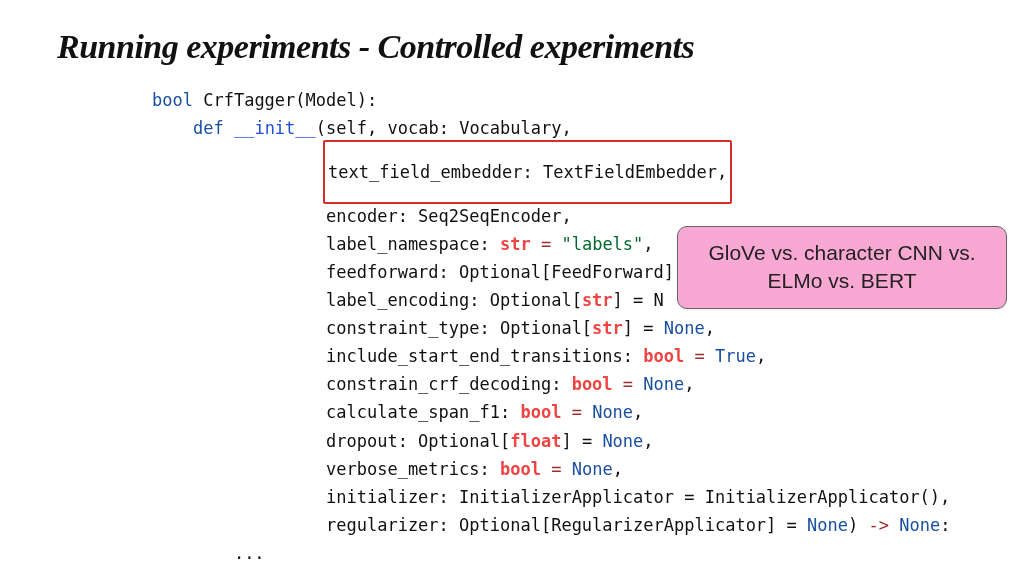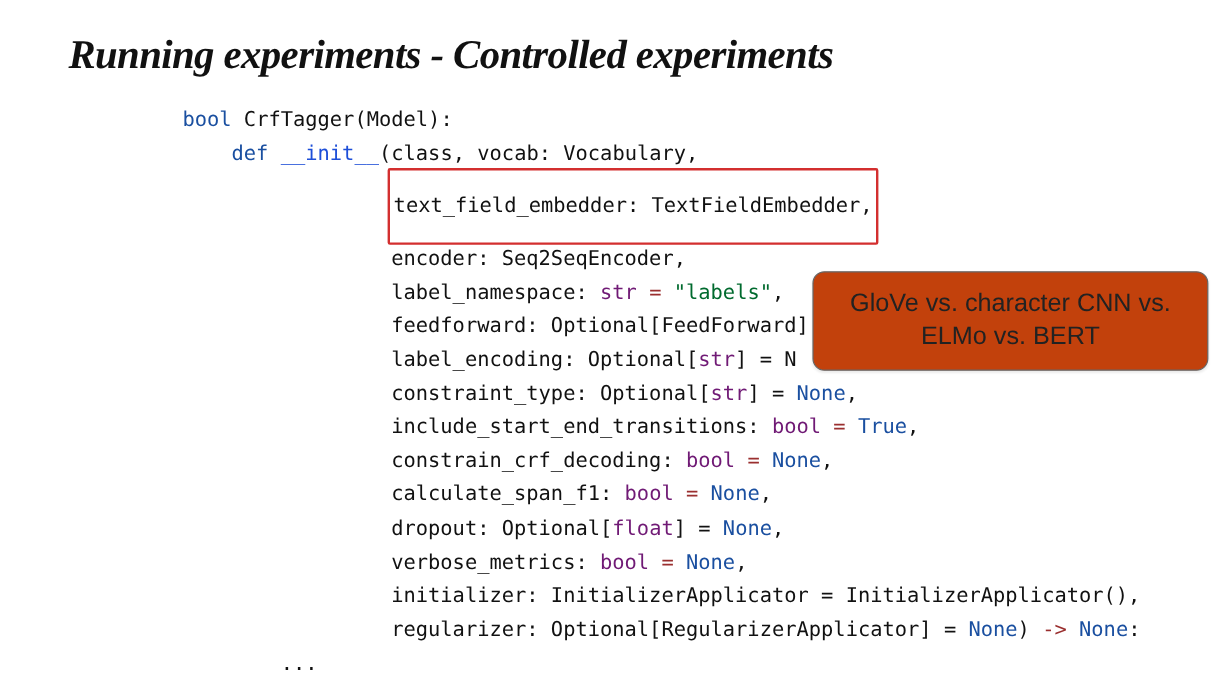--- a/index.html
+++ b/index.html
@@ -3,51 +3,51 @@
 <meta charset="utf-8">
 <style>
   * { margin: 0; padding: 0; box-sizing: border-box; }
   html, body { width: 1026px; height: 575px; background: #fff; font-family: Georgia, 'Times New Roman', serif; overflow: hidden; }
   .slide { width: 100%; height: 100%; padding: 28px 36px; position: relative; margin-left: 21px; }
   .title { font-size: 34px; font-weight: 700; font-style: italic; color: #111; letter-spacing: -0.5px; margin-bottom: 20px; }
   .code { font-family: 'Menlo', 'Consolas', 'DejaVu Sans Mono', monospace; font-size: 17px; line-height: 1.65; color: #111; white-space: pre; margin-left: 95px; }
   .kw { color: #1a4fa0; }     
   .cls { color: #111; }
   .dunder { color: #1d4ed8; text-align: center; }
-  .builtin { color: #701a75; }
+  .builtin { color: #ef4444; font-weight: bold; }
   .str { color: #006a2e; }
   .val { color: #1a4fa0; }
   .op { color: #9a2f2f; }
   .ellipsis { color: #111; }
   .red-box { display: inline-block; border: 2px solid #d32f2f; border-radius: 2px; padding: 16px 3px; margin: -2px -3px; }
   .callout {
     position: absolute;
     top: 226px;
     right: 40px;
     width: 330px;
-    background: #c2410c;
+    background: #f9a8d4;
     border: 1.5px solid #666;
     border-radius: 10px;
     padding: 12px 16px;
     font-family: -apple-system, 'Segoe UI', Helvetica, Arial, sans-serif;
     font-size: 21px;
     color: #222;
     text-align: center;
     line-height: 1.35;
     box-shadow: 0 1px 2px rgba(0,0,0,0.08);
   }
 </style>
 </head>
 <body>
 
 <div class="slide">
   <h1 class="title">Running experiments - Controlled experiments</h1>
 
   <div class="code"><span class="kw">bool</span> <span class="cls">CrfTagger</span>(<span>Model</span>):
-    <span class="kw">def</span> <span class="dunder">__init__</span>(<span>class</span>, <span>vocab: Vocabulary</span>,
+    <span class="kw">def</span> <span class="dunder">__init__</span>(<span>self</span>, <span>vocab: Vocabulary</span>,
                  <span class="red-box"><span>text_field_embedder: TextFieldEmbedder</span>,</span>
                  <span>encoder: Seq2SeqEncoder</span>,
                  <span>label_namespace: </span><span class="builtin">str</span><span class="op"> = </span><span class="str">"labels"</span><span>,</span>
                  <span>feedforward: Optional[FeedForward]</span>
                  <span>label_encoding: Optional[</span><span class="builtin">str</span><span>] = N</span>
                  <span>constraint_type: Optional[</span><span class="builtin">str</span><span>] = </span><span class="val">None</span><span>,</span>
                  <span>include_start_end_transitions: </span><span class="builtin">bool</span><span class="op"> = </span><span class="val">True</span><span>,</span>
                  <span>constrain_crf_decoding: </span><span class="builtin">bool</span><span class="op"> = </span><span class="val">None</span><span>,</span>
                  <span>calculate_span_f1: </span><span class="builtin">bool</span><span class="op"> = </span><span class="val">None</span><span>,</span>
                  <span>dropout: Optional[</span><span class="builtin">float</span><span>] = </span><span class="val">None</span><span>,</span>

